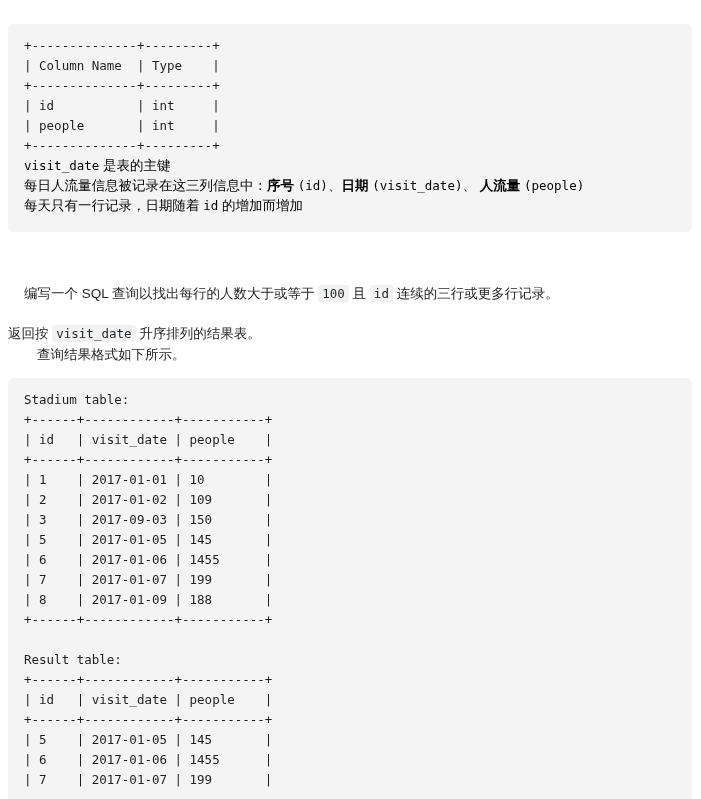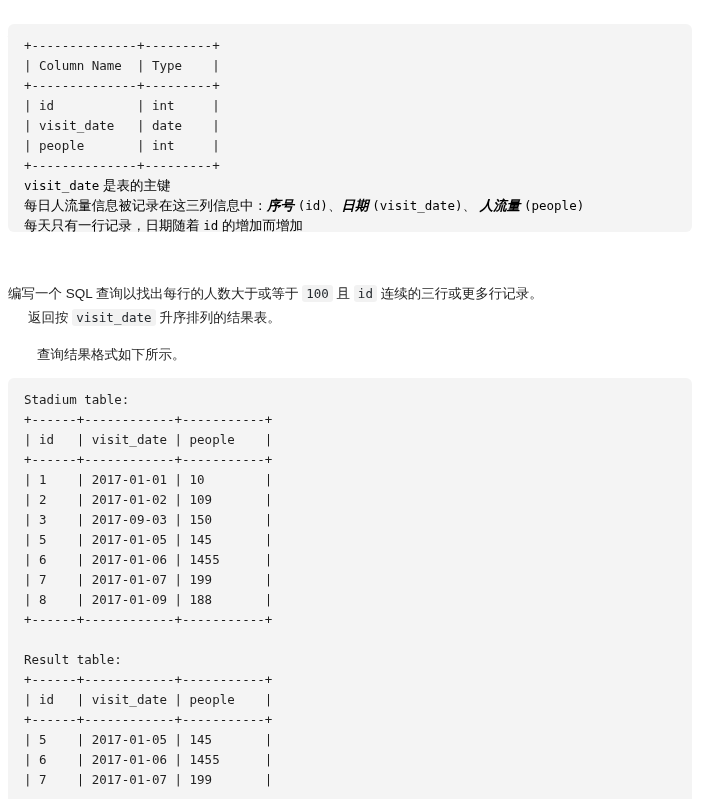--- a/index.html
+++ b/index.html
@@ -67,55 +67,54 @@
     color: #1f1f1f;
     white-space: pre;
   }
   .codeblock .cjk-line {
     font-family: "Liberation Sans", "DejaVu Sans", sans-serif;
     font-size: 13.5px;
     line-height: 20px;
     color: #000000;
     white-space: nowrap;
   }
-  .codeblock .cjk-line b { font-weight: bold; font-style: italic; }
+  .codeblock .cjk-line b { font-weight: bold; }
   .codeblock .cjk-line .mono {
     font-family: "DejaVu Sans Mono", "Liberation Mono", monospace;
     font-size: 12.5px;
   }
 
   #schema-block { top: 24px; height: 208px; }
   #example-block { top: 378px; height: 421px; border-radius: 6px 6px 0 0; }
 
   
   .para {
     position: absolute;
     left: 8px;
     font-size: 13.5px;
     line-height: 20px;
     color: #1f1f1f;
     white-space: nowrap;
   }
-  #para-1 { top: 284px; }
-  #para-2 { top: 308px; margin-left: 20px; }
+  #para-1 { top: 284px; margin-left: 16px; }
+  #para-2 { top: 324px; }
   #para-3 { top: 345px; margin-left: 29px; }
 </style>
 </head>
 <body>
 
 <div class="page">
 
   <div class="table-heading"><span class="lbl">表:</span> <span class="icode">Stadium</span></div>
 
   <div class="codeblock" id="schema-block">
     <pre>+--------------+---------+</pre>
     <pre>| Column Name  | Type    |</pre>
     <pre>+--------------+---------+</pre>
     <pre>| id           | int     |</pre>
-    <pre>| visit_date   | date    |</pre>
     <pre>| people       | int     |</pre>
     <pre>+--------------+---------+</pre>
 
     <div class="cjk-line"><span class="mono">visit_date</span><span> 是表的主键</span></div>
 
     <div class="cjk-line"><span>每日人流量信息被记录在这三列信息中：</span><b>序号</b> <span class="mono">(id)</span><span>、</span><b>日期</b> <span class="mono">(visit_date)</span><span>、 </span><b>人流量</b> <span class="mono">(people)</span></div>
 
     <div class="cjk-line"><span>每天只有一行记录，日期随着 </span><span class="mono">id</span><span> 的增加而增加</span></div>
   </div>
 

